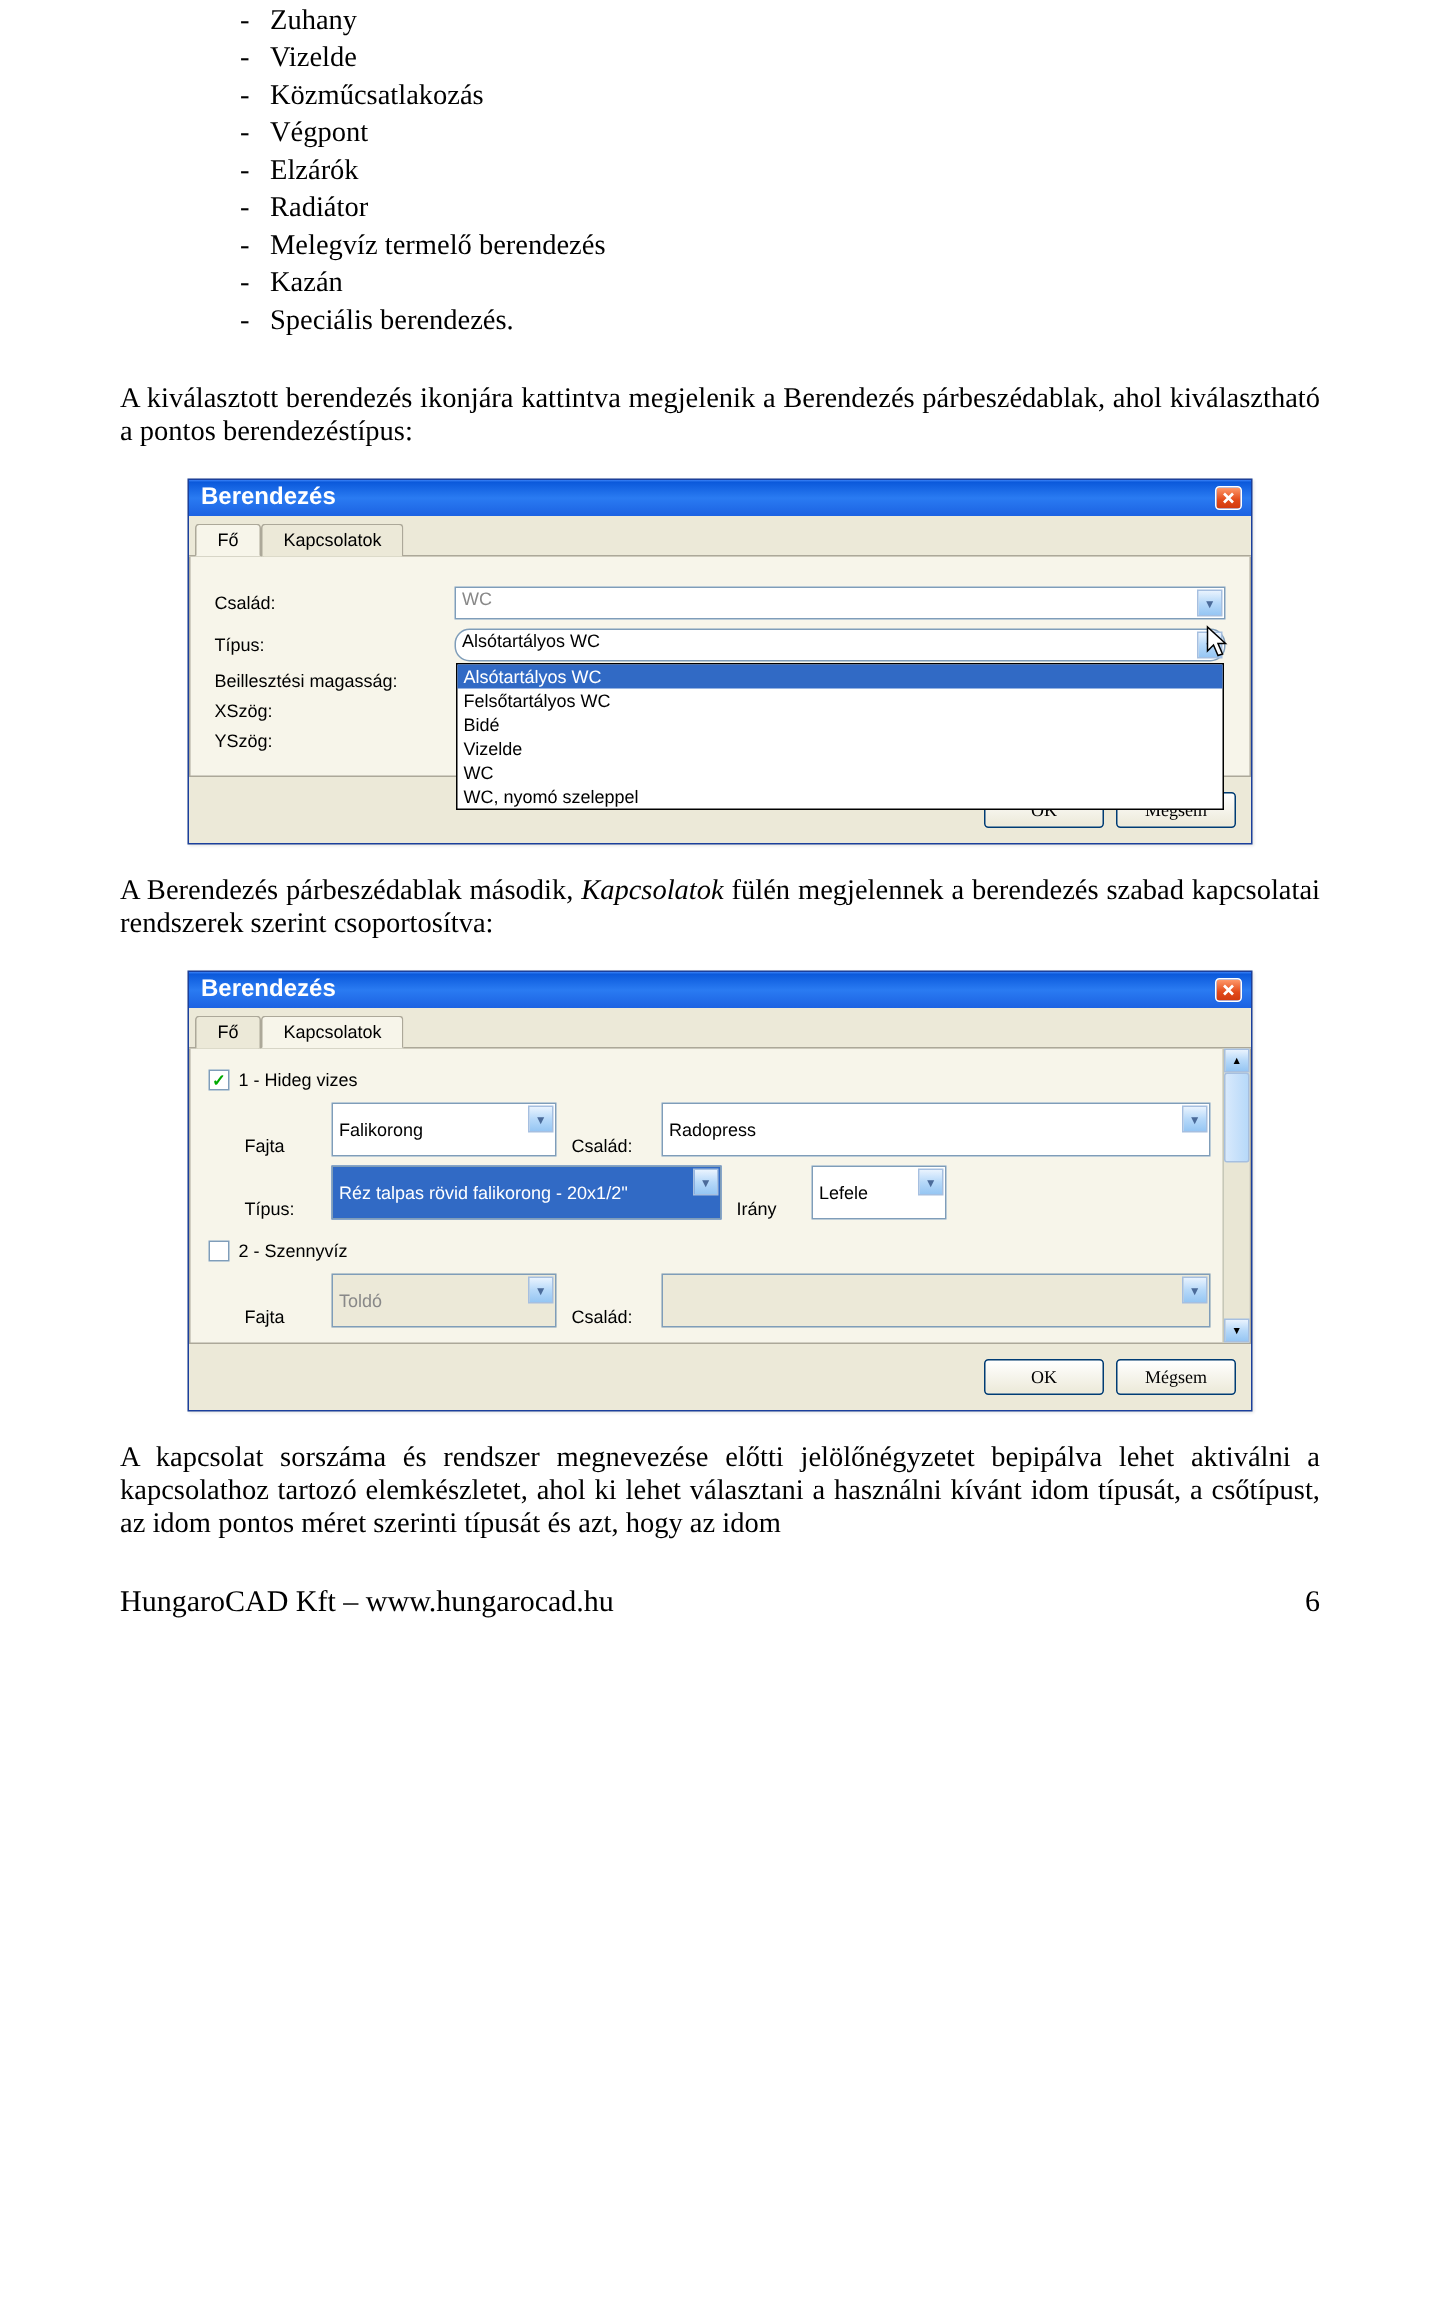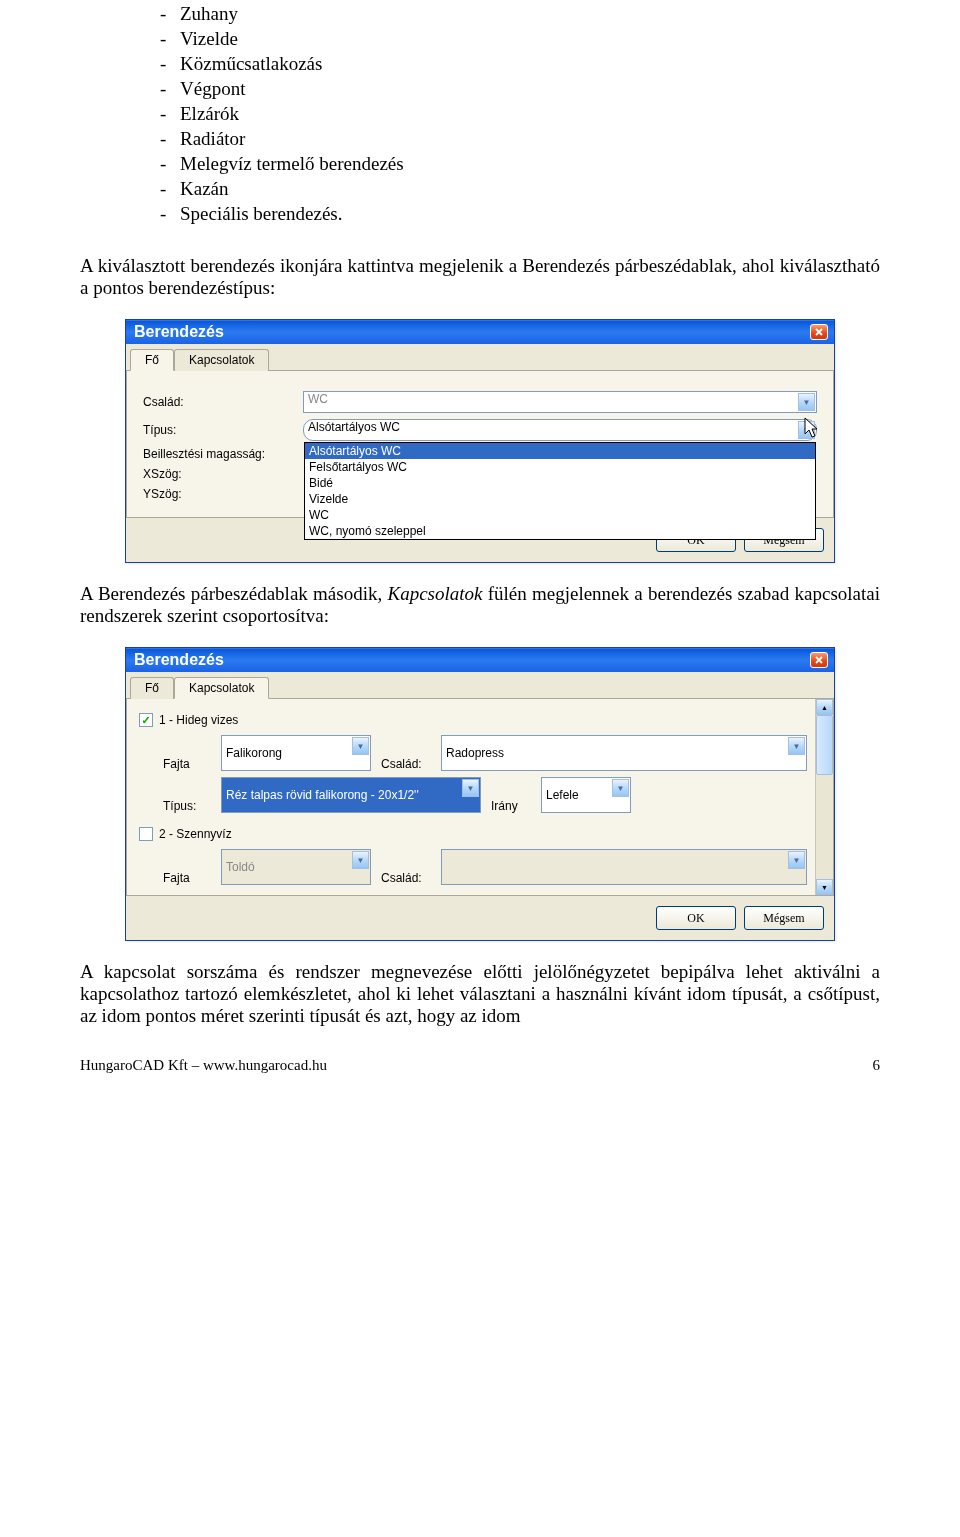--- a/index.html
+++ b/index.html
@@ -3,21 +3,21 @@
 <meta charset="utf-8">
 <style>
   * { box-sizing: border-box; margin: 0; padding: 0; }
   body { font-family: "Times New Roman", Times, serif; font-size: 19px; background: #fff; color: #000; width: 960px; margin: 0 auto; padding: 0 20px; }
   .page { padding: 0 60px 20px 60px; }
   .bullet-list { list-style: none; margin: 0 0 30px 80px; }
   .bullet-list li { position: relative; padding-left: 20px; margin: 3px 0; }
   .bullet-list li::before { content: "-"; position: absolute; left: 0; }
   .para { margin: 20px 0; text-align: justify; }
   .italic { font-style: italic; }
-  .footer { display: flex; justify-content: space-between; margin-top: 30px; font-size: 15px; }
+  .footer { display: flex; justify-content: space-between; margin-top: 30px; font-size: 20px; }
 
   
   .dialog { border: 1px solid #1b3f9c; font-family: Tahoma, Verdana, Arial, sans-serif; font-size: 12px; color: #000; margin: 20px auto; background: #ece9d8; width: 710px; box-shadow: 1px 1px 2px rgba(0,0,0,0.1); }
   .titlebar { background: linear-gradient(to bottom, #3a82f7 0%, #0b59db 6%, #2a7bf2 50%, #1c62e2 100%); color: #fff; font-weight: bold; display: flex; justify-content: space-between; align-items: center; height: 24px; padding: 0 6px 0 8px; font-size: 16px; }
   .xbtn { width: 18px; height: 16px; background: linear-gradient(to bottom, #ff9a6b, #e24919 60%, #d13a0f); border: 1px solid #fff; border-radius: 3px; color: #fff; font-size: 9px; font-weight: bold; display: flex; align-items: center; justify-content: center; }
   .tabstrip { background: #ece9d8; padding: 4px 4px 0 4px; border-bottom: 1px solid #aca899; position: relative; display: flex; }
   .tab { display: inline-block; padding: 3px 14px; border: 1px solid #aca899; border-bottom: none; border-radius: 3px 3px 0 0; background: #ece9d8; margin-right: 0; position: relative; top: 1px; }
   .tab.active { background: #f7f5ea; font-weight: normal; z-index: 2; border-bottom: 1px solid #f7f5ea; }
   .tabbody { background: #f7f5ea; padding: 14px 16px 10px 16px; border: 1px solid #aca899; border-top: none; }
   .row { display: flex; align-items: center; margin: 6px 0; position: relative; }

